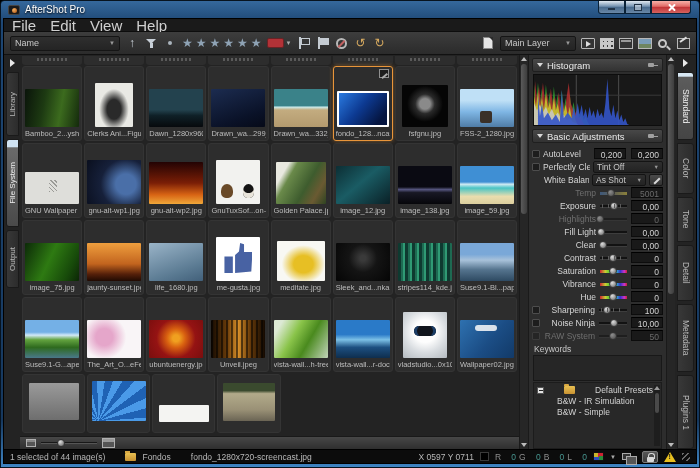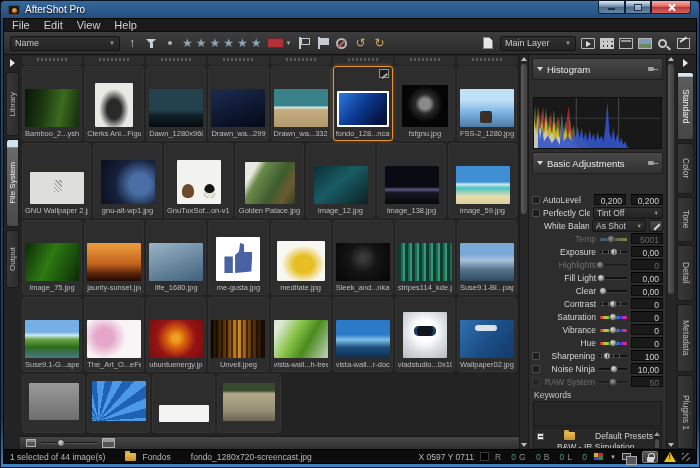--- a/index.html
+++ b/index.html
@@ -14,21 +14,21 @@
 .winbtn.max{width:26px}
 .winbtn.close{width:40px;border-radius:0 0 3px 0;background:linear-gradient(#f7b0a8,#e06a66 45%,#c03236 50%,#d4625e)}
 .ico-min{width:7px;height:2px;background:#203246;margin-top:4px}
 .ico-maxbox{width:8px;height:7px;border:1px solid #203246;background:rgba(255,255,255,.4)}
 .ico-x{position:relative;width:9px;height:9px}
 .ico-x::before,.ico-x::after{content:"";position:absolute;left:4px;top:0;width:2px;height:9px;background:#fff;border-radius:1px}
 .ico-x::before{transform:rotate(45deg)}.ico-x::after{transform:rotate(-45deg)}
 .inner{position:absolute;left:2px;right:2px;top:17px;bottom:3px;background:#1c1c1c;border:1px solid #000;display:flex;flex-direction:column}
 
 .menubar{height:13px;display:flex;align-items:center;gap:14px;padding-left:8px;background:#1a1a1a;border-bottom:1px solid #0d0d0d}
-.menu-item{font-size:11px;color:#d0d0d0}
+.menu-item{font-size:15px;color:#d0d0d0}
 
 .toolbar{height:23px;display:flex;align-items:center;gap:5px;padding:0 6px;background:linear-gradient(#3d3d3d,#2b2b2b);border-bottom:1px solid #111}
 .select{display:flex;align-items:center;justify-content:space-between;background:linear-gradient(#2f2f2f,#242424);border:1px solid #151515;border-radius:2px;color:#c8c8c8;font-size:9px;padding:0 4px;height:15px}
 .select .car{font-size:6px;color:#999;margin-left:4px}
 .sel-name{width:110px}
 .sel-layer{width:76px}
 .tb-ico{color:#c8d0d8;font-size:12px;line-height:1;display:flex;align-items:center;justify-content:center;min-width:14px;height:16px}
 .ico-funnel{width:10px;height:11px;position:relative}
 .ico-funnel::before{content:"";position:absolute;left:0;top:1px;border-left:5px solid transparent;border-right:5px solid transparent;border-top:5px solid #c8d0d8}
 .ico-funnel::after{content:"";position:absolute;left:3.5px;top:5px;width:3px;height:5px;background:#c8d0d8}
@@ -134,21 +134,21 @@
 .sc-arrow.down{border-top:4px solid #bbb;margin-top:auto}
 .sc-thumb{width:6px;border-radius:3px;background:linear-gradient(90deg,#5a5a5a,#3e3e3e);margin-top:3px}
 
 .zoombar{height:13px;background:linear-gradient(#474747,#2f2f2f);border-top:1px solid #191919;display:flex;align-items:center;gap:5px;padding:0 6px}
 .ico-thsm{width:10px;height:8px;border:1px solid #b0b0b0;background:linear-gradient(#888 0 40%,#555 40%)}
 .ico-thlg{width:13px;height:10px;border:1px solid #b0b0b0;background:linear-gradient(#999 0 40%,#555 40%)}
 .zoom-track{width:56px;height:2px;background:#181818;border-bottom:1px solid #555;position:relative}
 .zoom-knob{position:absolute;left:28%;top:-3px;width:8px;height:8px;border-radius:50%;background:radial-gradient(circle at 35% 30%,#e0e0e0,#8a8a8a 65%);border:1px solid #333}
 
 .panel{width:138px;background:#2d2d2d;border-left:1px solid #1a1a1a;display:flex;flex-direction:column;font-size:9px;color:#ccc;overflow:hidden}
-.sec-hdr{height:22px;min-height:14px;margin:3px 3px 17px;background:linear-gradient(#484848,#323232);border:1px solid #1f1f1f;border-radius:2px;display:flex;align-items:center;gap:4px;padding:0 4px}
+.sec-hdr{height:14px;min-height:14px;margin:3px 3px 2px;background:linear-gradient(#484848,#323232);border:1px solid #1f1f1f;border-radius:2px;display:flex;align-items:center;gap:4px;padding:0 4px}
 .sec-hdr .tri{width:0;height:0;border-left:3.5px solid transparent;border-right:3.5px solid transparent;border-top:4.5px solid #d8d8d8}
 .sec-title{font-size:9.5px;color:#eaeaea;flex:1;white-space:nowrap}
 .pin{width:10px;height:6px;position:relative}
 .pin::before{content:"";position:absolute;left:0;top:1px;width:6px;height:4px;background:#a0a0a0;border-radius:1px}
 .pin::after{content:"";position:absolute;left:6px;top:2.5px;width:4px;height:1px;background:#a0a0a0}
 .hist-box{height:52px;margin:0 4px;background:#181818;border:1px solid #0d0d0d}
 .hist-box svg{width:100%;height:100%;display:block}
 .adjust{padding:2px 3px 0;display:flex;flex-direction:column}
 .adj-row{height:13px;display:flex;align-items:center;gap:3px}
 .cbx{width:8px;height:8px;background:#1d1d1d;border:1px solid #4d4d4d;border-radius:1px;flex:none}
@@ -357,20 +357,24 @@
             <div class="grid-row r">
               <div class="cell">
                 <div class="thumb th-gnuwall2"></div>
                 <div class="cell-label">GNU Wallpaper 2.jpg</div>
               </div>
               <div class="cell">
                 <div class="thumb th-gnualt1"></div>
                 <div class="cell-label">gnu-alt-wp1.jpg</div>
               </div>
               <div class="cell">
+                <div class="thumb th-gnualt2"></div>
+                <div class="cell-label">gnu-alt-wp2.jpg</div>
+              </div>
+              <div class="cell">
                 <div class="thumb th-gnutux"></div>
                 <div class="cell-label">GnuTuxSof...on-v1.jpg</div>
               </div>
               <div class="cell">
                 <div class="thumb th-golden"></div>
                 <div class="cell-label">Golden Palace.jpg</div>
               </div>
               <div class="cell">
                 <div class="thumb th-image12"></div>
                 <div class="cell-label">image_12.jpg</div>

